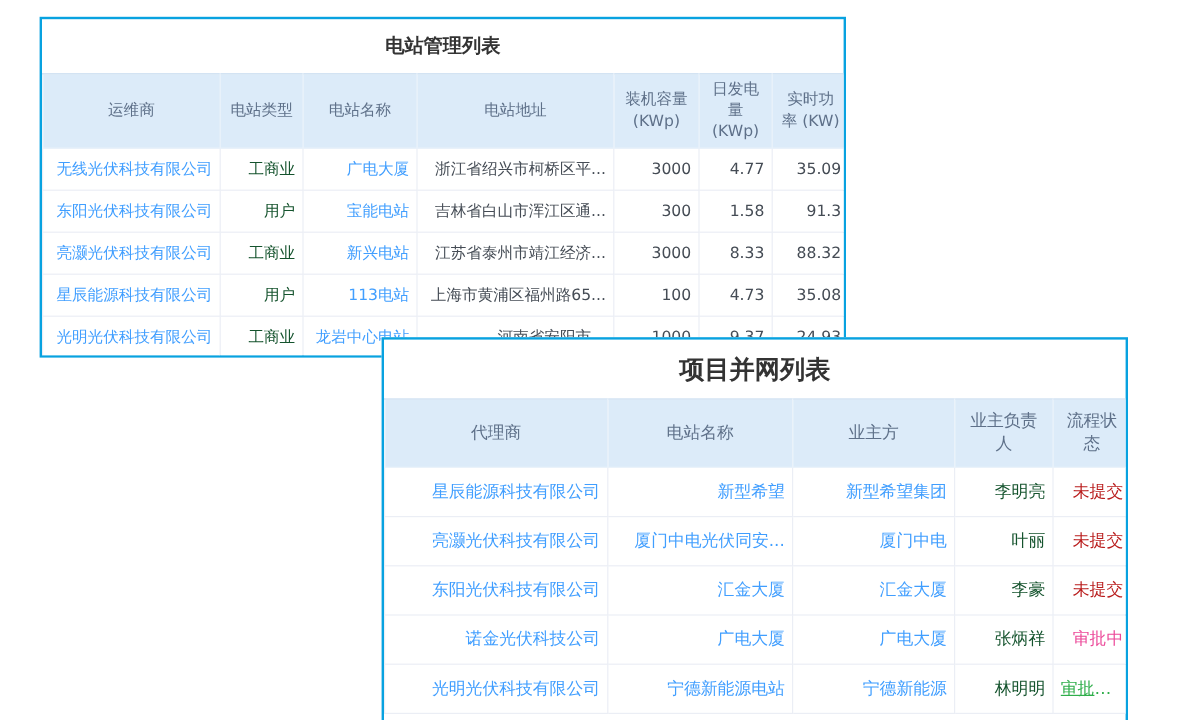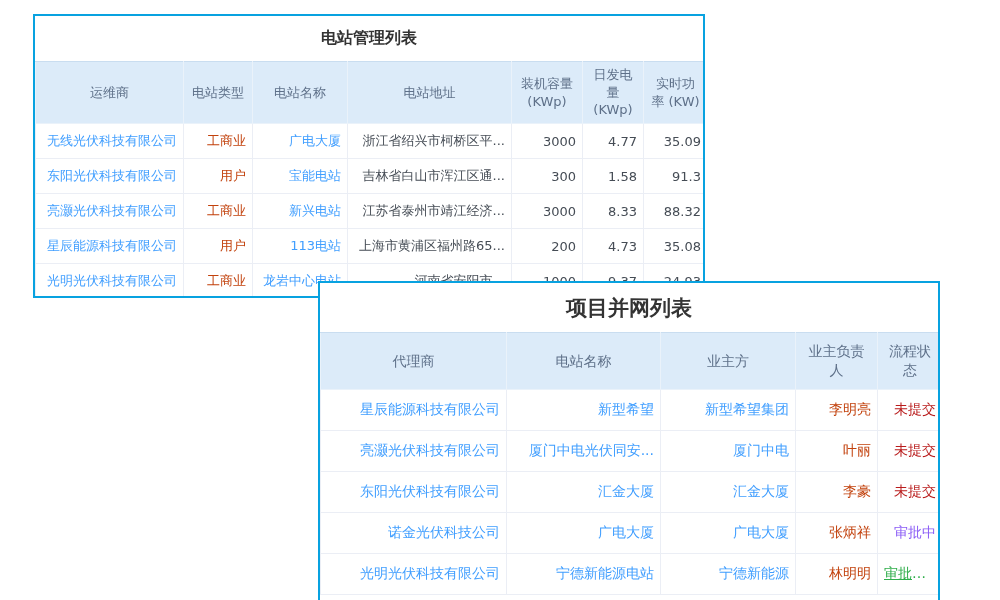--- a/index.html
+++ b/index.html
@@ -34,23 +34,23 @@
     overflow: hidden; white-space: nowrap; text-overflow: ellipsis;
   }
   
   #station-card thead th { height: 62px; font-size: 13px; }
   #station-card tbody td { height: 35px; font-size: 13px; }
   
   #grid-card thead th { height: 57px; font-size: 14px; }
   #grid-card tbody td { height: 41px; font-size: 14px; }
 
   .link { color: #409eff; }
-  .dark { color: #c2410c; }
+  .dark { color: #14532d; }
   .status-ns { color: #b91c1c; }
-  .status-ir { color: #8b5cf6; font-family: Liberation Serif, serif; }
+  .status-ir { color: #ec4899; font-family: Liberation Serif, serif; }
   .status-ap { color: #2fae4a; text-decoration: underline; }
 </style>
 </head>
 <body>
 
 <div class="card" id="station-card">
   <div class="card-title">电站管理列表</div>
   <table>
     <colgroup>
       <col style="width:148px">
@@ -98,21 +98,21 @@
         <td>江苏省泰州市靖江经济...</td>
         <td>3000</td>
         <td>8.33</td>
         <td>88.32</td>
       </tr>
       <tr>
         <td class="link">星辰能源科技有限公司</td>
         <td class="dark">用户</td>
         <td class="link">113电站</td>
         <td>上海市黄浦区福州路65...</td>
-        <td>200</td>
+        <td>100</td>
         <td>4.73</td>
         <td>35.08</td>
       </tr>
       <tr>
         <td class="link">光明光伏科技有限公司</td>
         <td class="dark">工商业</td>
         <td class="link">龙岩中心电站</td>
         <td>河南省安阳市...</td>
         <td>1000</td>
         <td>9.37</td>

